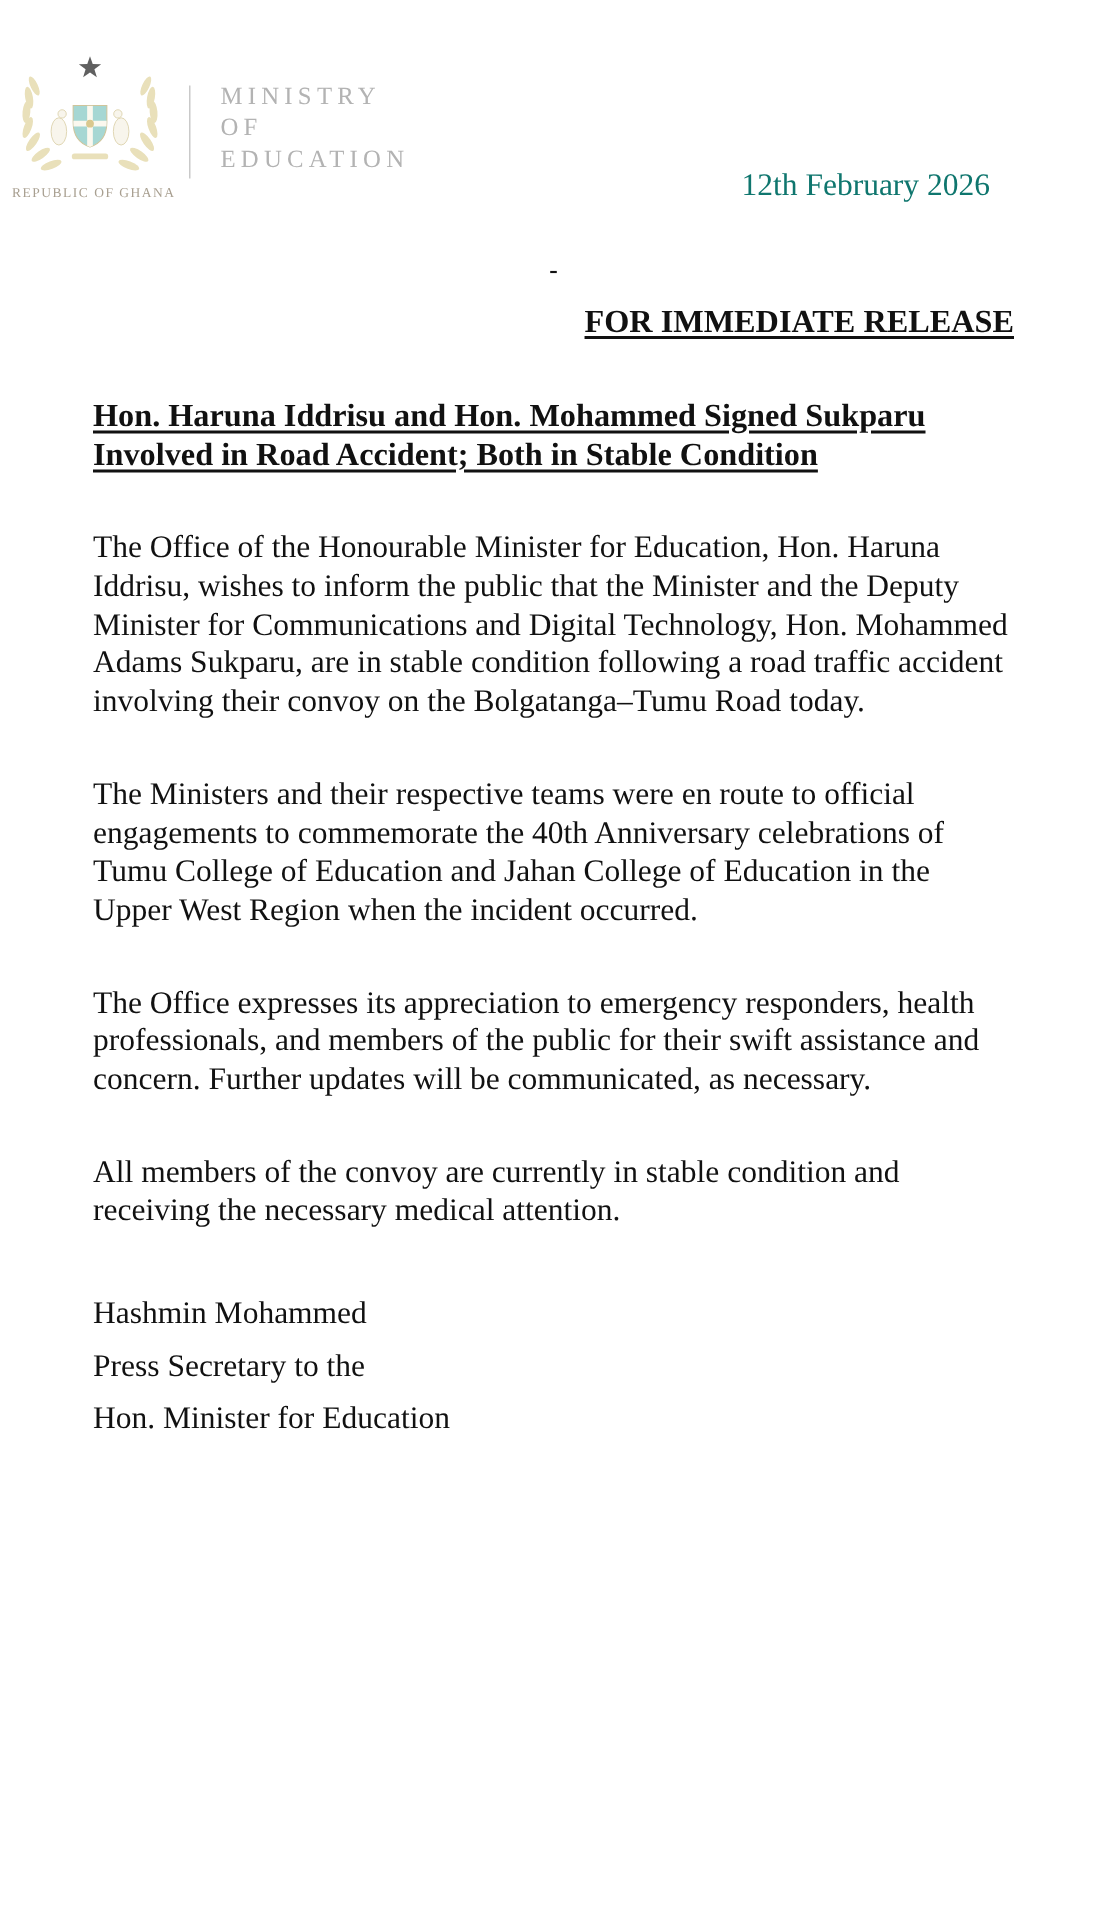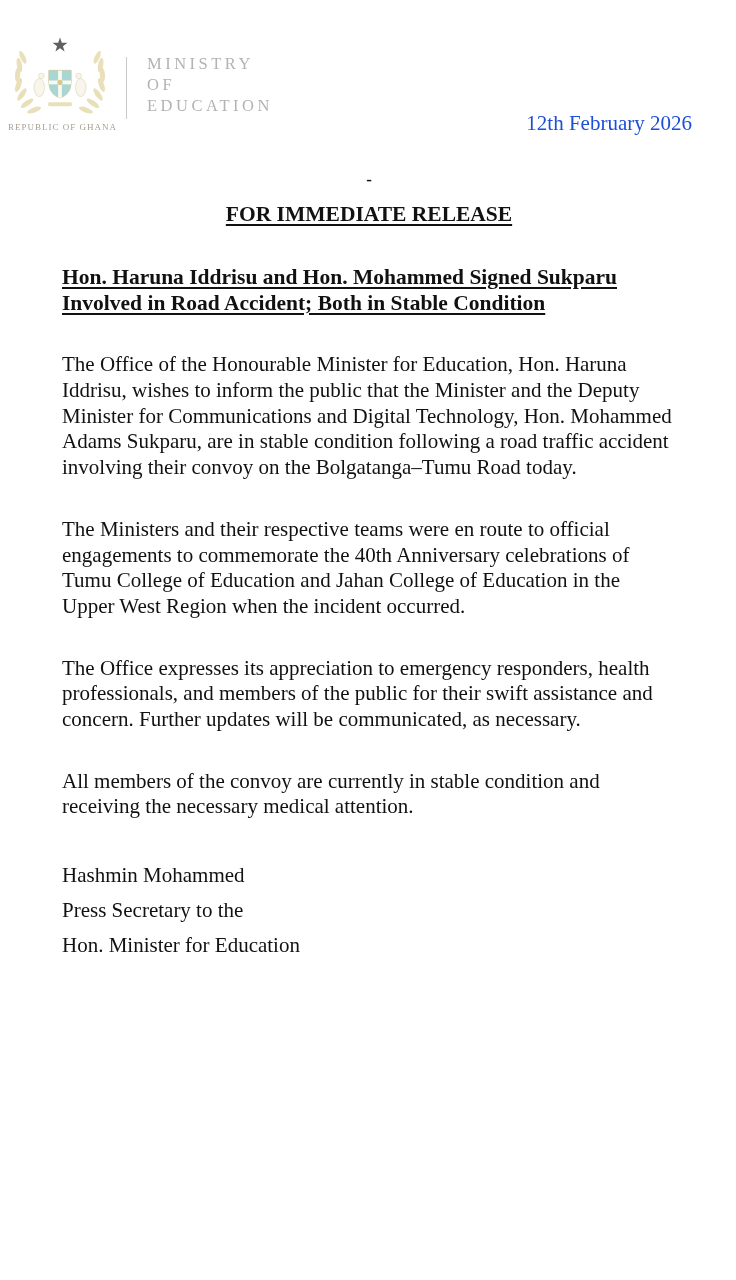--- a/index.html
+++ b/index.html
@@ -28,35 +28,35 @@
   }
   .ministry-block {
     margin-left: 20px; margin-top: 19px;
     width: 130px; text-align: left;
     color: #b3b3b3; font-size: 16.5px;
     letter-spacing: 3.5px; line-height: 21px;
     font-weight: 400;
   }
 
   .date-line {
-    position: absolute; top: 111px; right: 44px;
-    font-size: 21px; color: #1d4ed8;
+    position: absolute; top: 111px; right: 76px;
+    font-size: 21px; color: #0f766e;
   }
 
   
   .content {
     position: absolute; top: 170px; left: 62px;
     width: 614px; font-size: 21px; line-height: 25.7px;
   }
   .dash-line {
     text-align: center; font-weight: bold;
     font-size: 17px; line-height: 20px;
   }
   .release-line {
-    margin-top: 12px; text-align: center;
+    margin-top: 12px; text-align: right;
     font-weight: bold; font-size: 21.5px;
     text-decoration: underline;
     text-decoration-thickness: 2px;
     text-underline-offset: 3px;
   }
   .headline { margin-top: 37px; font-weight: bold; font-size: 21.5px; line-height: 25.8px; }
   .headline-line {
     text-decoration: underline;
     text-decoration-thickness: 2px;
     text-underline-offset: 3px;

